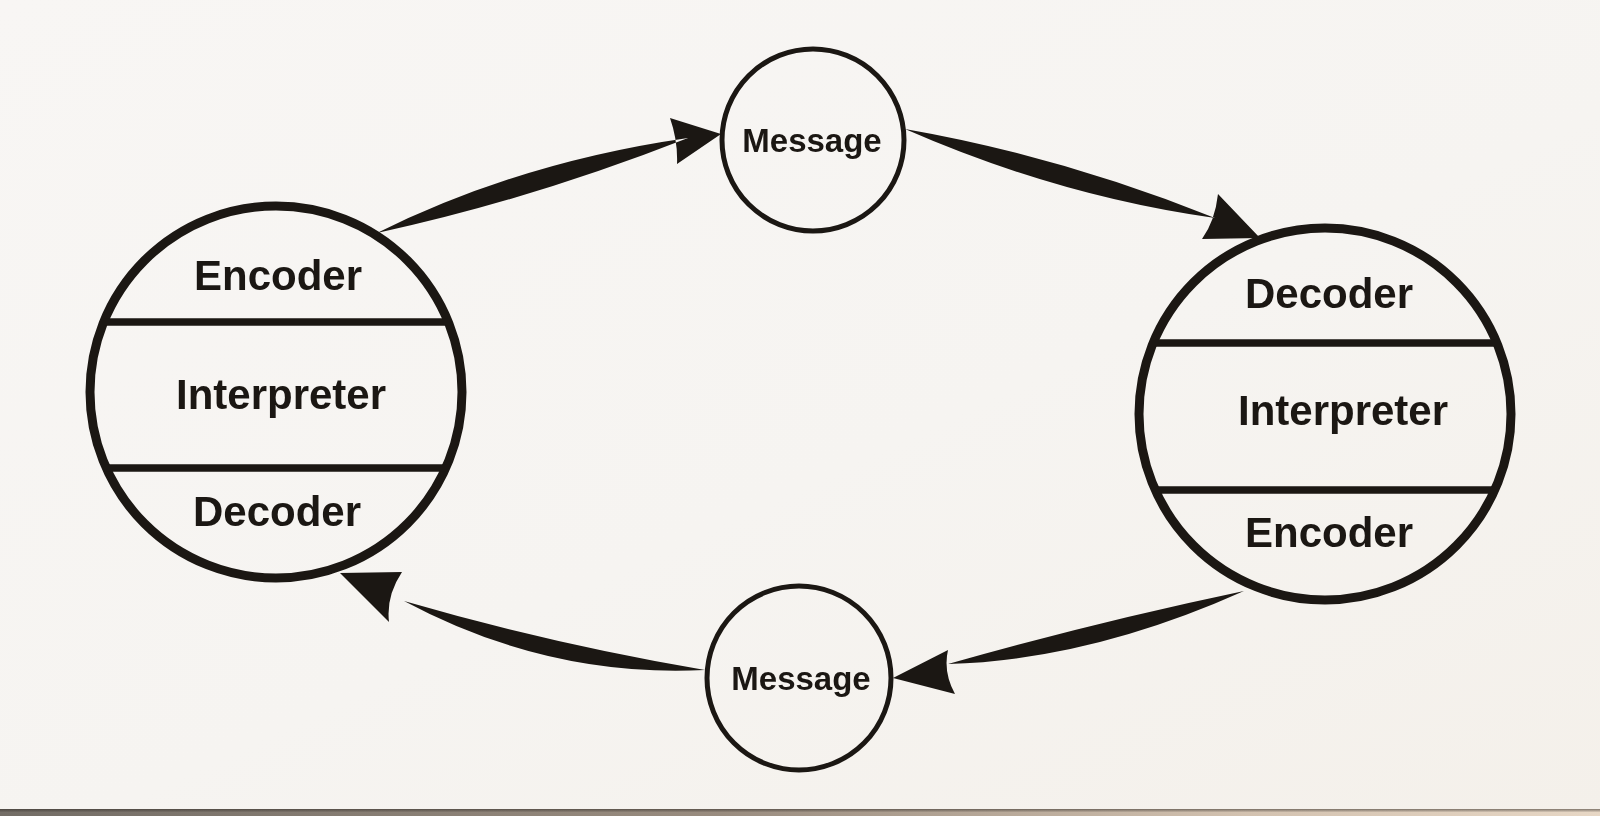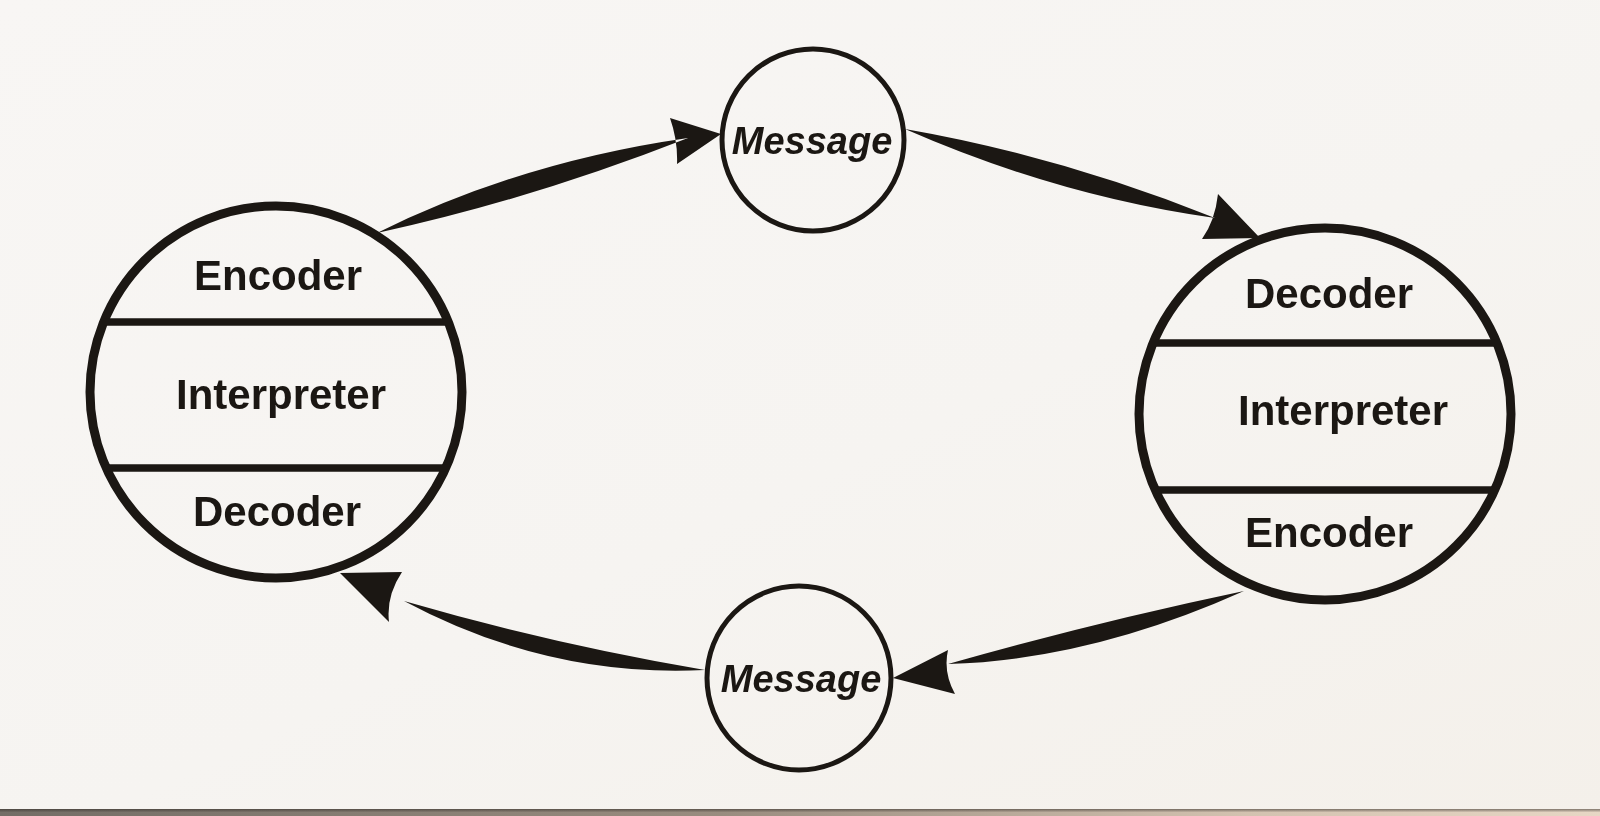--- a/index.html
+++ b/index.html
@@ -24,21 +24,21 @@
   }
   .node-label {
     position: absolute;
     transform: translate(-50%, -50%);
     color: #1b1713;
     font-weight: 700;
     white-space: nowrap;
     letter-spacing: 0px;
   }
   .big-label { font-size: 42px; text-align: right; }
-  .msg-label { font-size: 38px; font-style: italic; }
+  .msg-label { font-size: 33px; }
   .scan-strip {
     position: absolute;
     left: 0;
     right: 0;
     bottom: 0;
     height: 7px;
     background:
       linear-gradient(to bottom, rgba(44,39,34,0.55), rgba(44,39,34,0) 50%),
       linear-gradient(to right, #736d66 0%, #998c7f 45%, #d3c2b0 78%, #e7d7c5 100%);
   }

